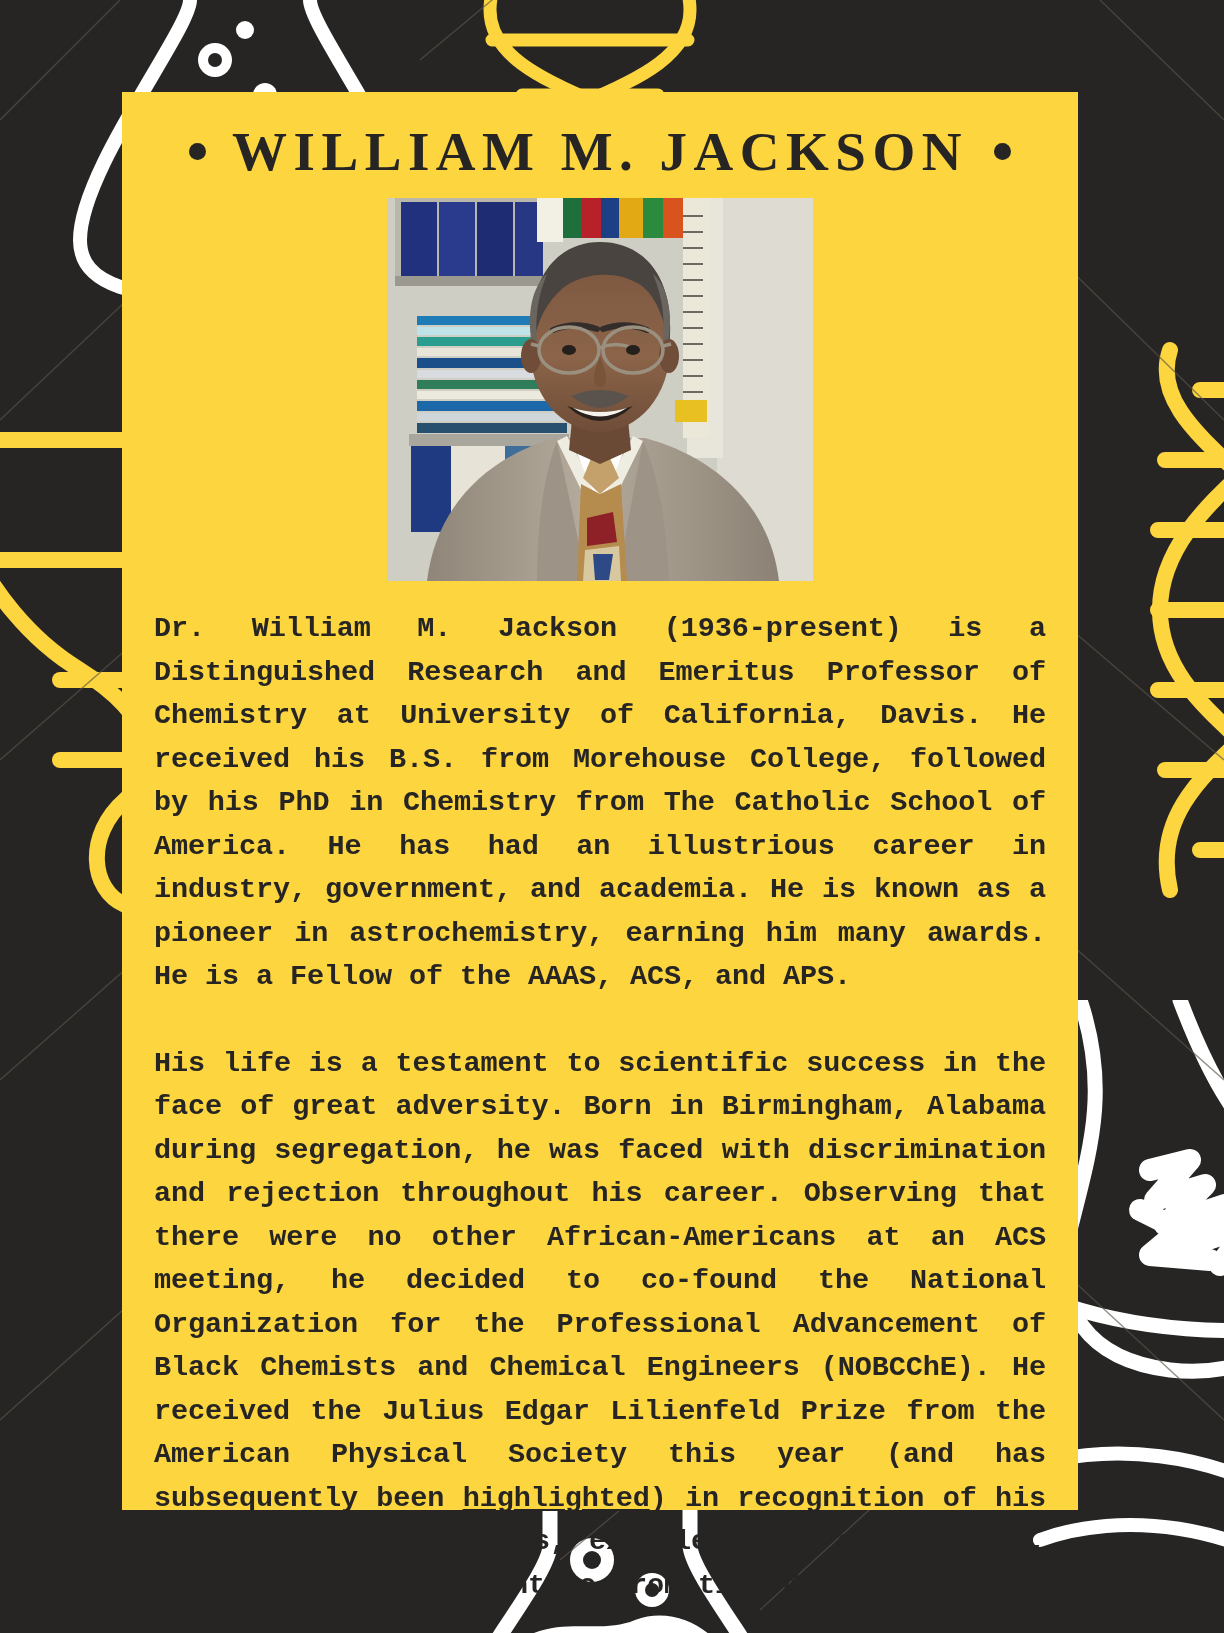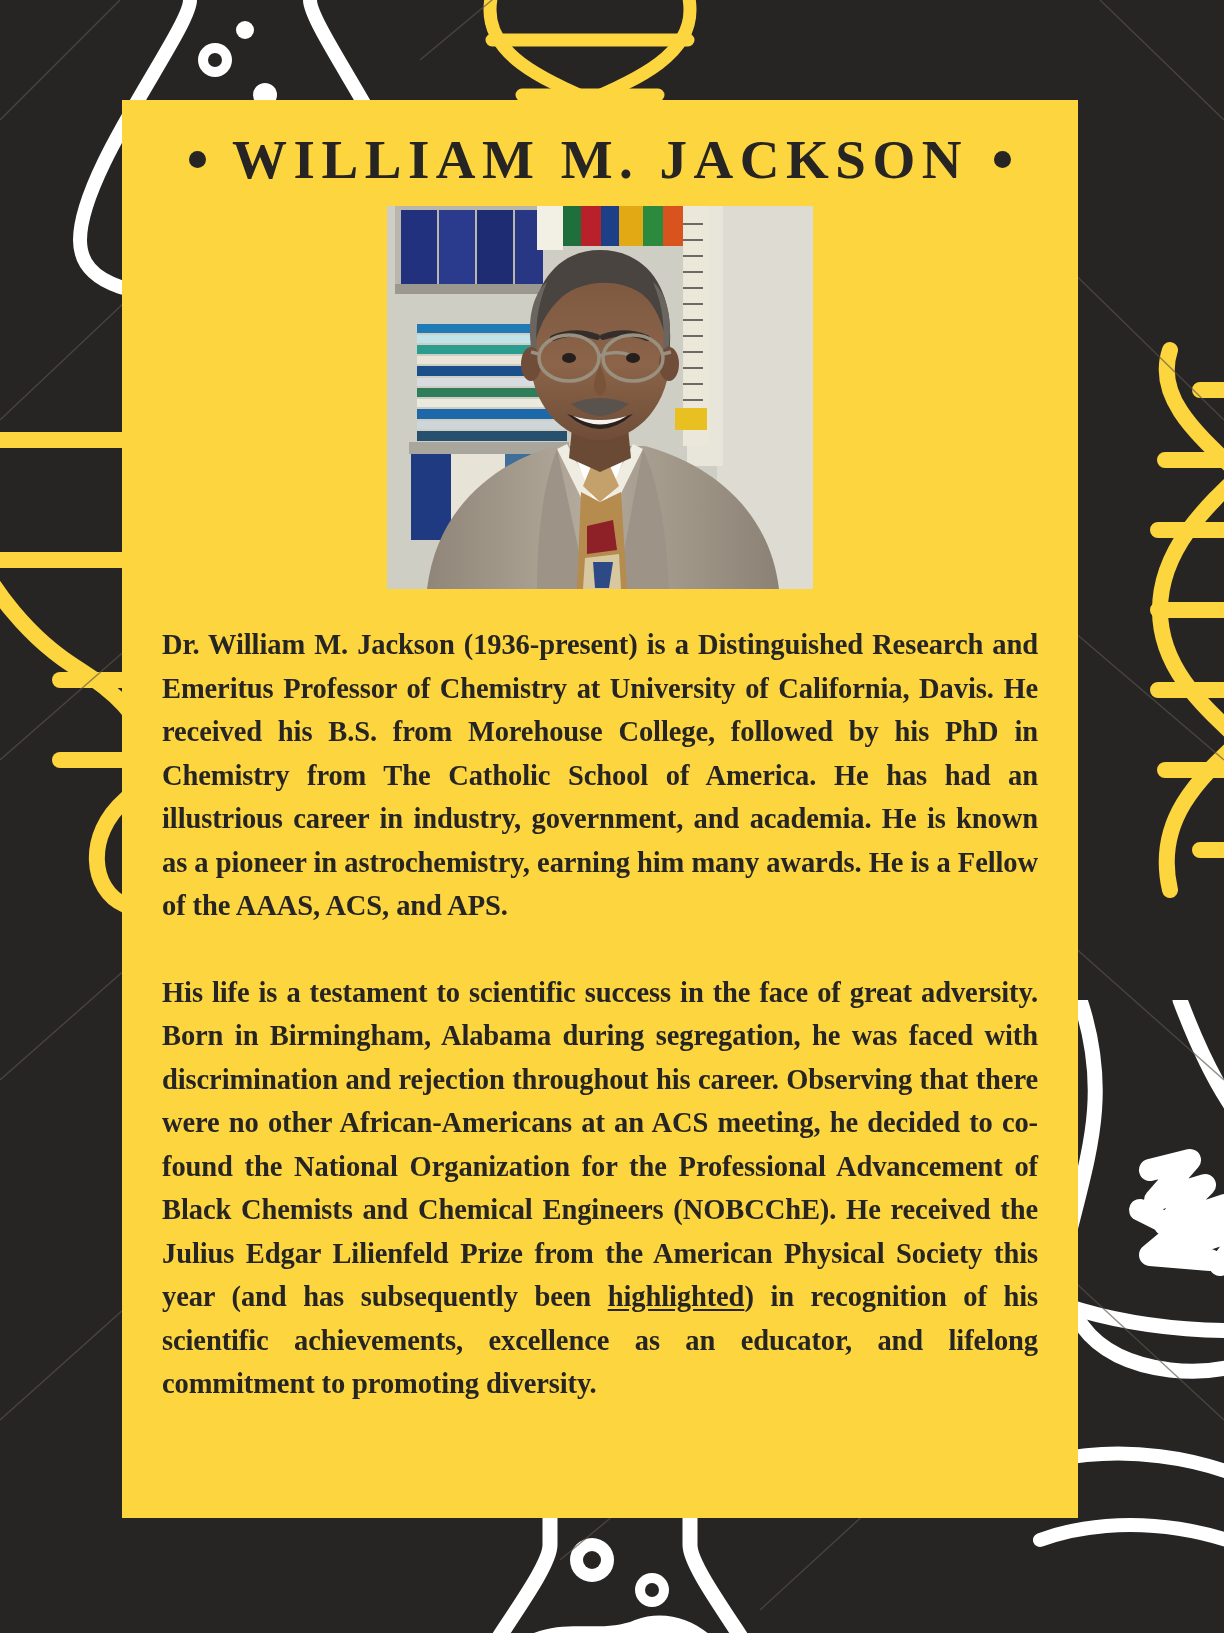--- a/index.html
+++ b/index.html
@@ -24,21 +24,21 @@
     position: absolute;
     inset: 0;
     pointer-events: none;
   }
   .doodles svg { position: absolute; display: block; }
 
   
   #card {
     position: absolute;
     left: 122px;
-    top: 100px;
+    top: 92px;
     width: 956px;
     height: 1418px;
     background: #fcd53f;
     box-sizing: border-box;
     padding: 0;
   }
 
   
   .title-row {
     display: flex;
@@ -80,22 +80,22 @@
     background: #8e9aa0;
   }
   .portrait svg { display: block; width: 100%; height: 100%; }
 
   
   .body-copy {
     padding: 22px 28px 0 28px;
     color: #262524;
   }
   .body-copy p {
-    margin: 12px;
-    font-family: Liberation Serif, serif;
+    margin: 4px;
+    font-family: Liberation Mono, monospace;
     font-weight: bold;
     font-size: 28.5px;
     line-height: 43.5px;
     text-align: justify;
     text-justify: inter-word;
     letter-spacing: -0.1px;
   }
   .body-copy p.second {
     margin-top: 43px;
   }

